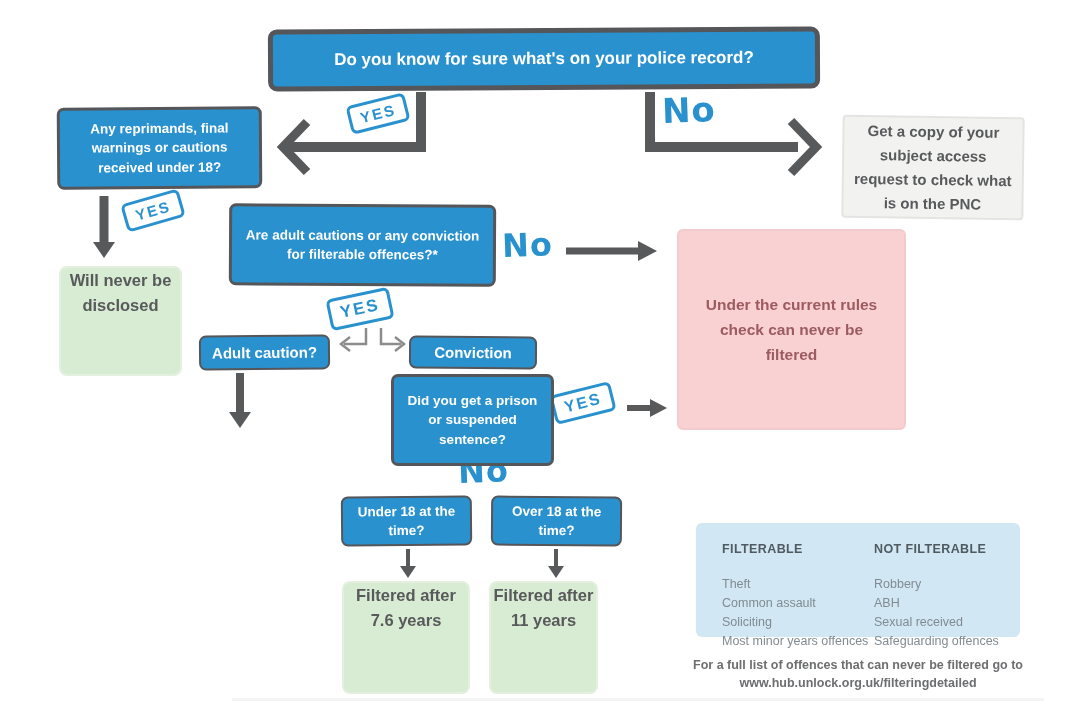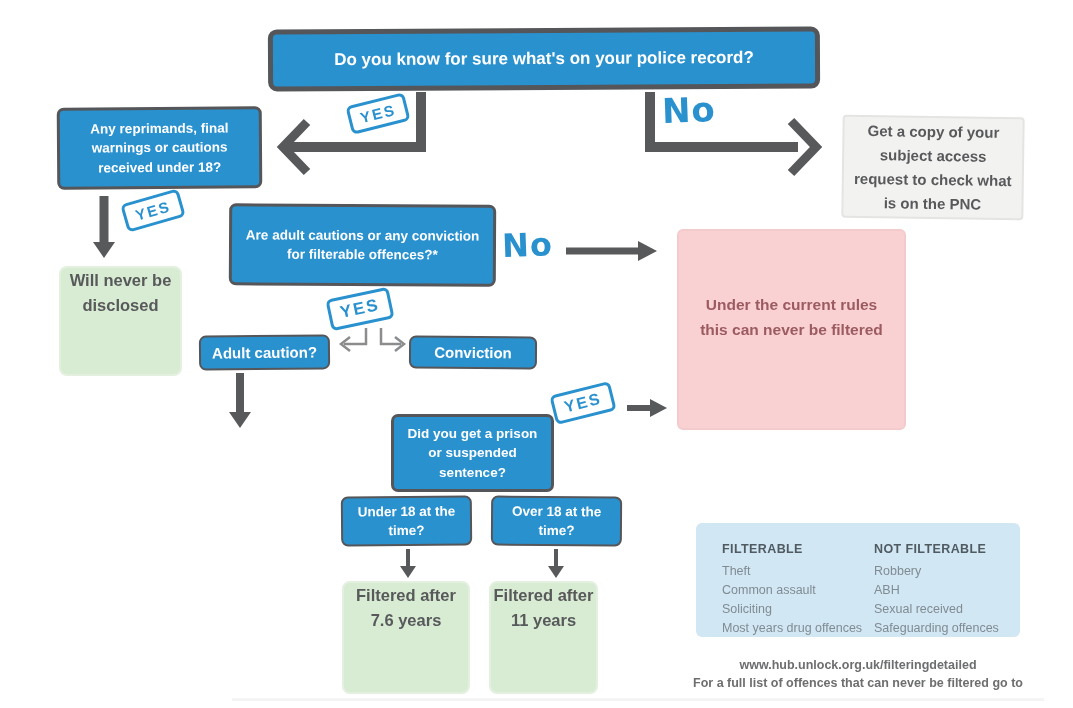--- a/index.html
+++ b/index.html
@@ -50,21 +50,21 @@
     letter-spacing:1px;transform:rotate(-2deg);line-height:1;
   }
 
   
   .legend{
     background:#d2e7f4;border-radius:6px;padding:17px 0 0 26px;
     display:flex;color:#808b92;font-size:12.5px;line-height:1.52;
   }
   .legend .col{width:152px;}
   .legend .col2{width:auto;}
-  .legend .hdr{color:#4f5a61;font-weight:bold;letter-spacing:0.4px;margin-bottom:3px;}
+  .legend .hdr{color:#4f5a61;font-weight:bold;letter-spacing:0.4px;margin-bottom:16px;}
 
   .footnote{
     color:#6d6e70;font-weight:bold;font-size:12.5px;text-align:center;line-height:1.45;
   }
   .artifact{background:#f4f4f4;}
 </style>
 </head>
 <body>
 
 <div id="canvas">
@@ -138,31 +138,31 @@
 
   <div class="abs bluebox q" style="left:229px;top:204px;width:267px;height:82px;transform:rotate(0.3deg);">
     <span>Are adult cautions or any conviction for filterable offences?*</span>
   </div>
 
   <div class="abs greenbox" style="left:59px;top:266px;width:123px;height:110px;">
     <span>Will never be disclosed</span>
   </div>
 
   <div class="abs pinkbox" style="left:677px;top:229px;width:229px;height:201px;">
-    <span style="width:190px;">Under the current rules this can never be filtered</span>
+    <span style="width:190px;">Under the current rules check can never be filtered</span>
   </div>
 
   <div class="abs bluebox small" style="left:199px;top:335px;width:131px;height:35px;transform:rotate(-0.6deg);">
     <span>Adult caution?</span>
   </div>
   <div class="abs bluebox small" style="left:409px;top:336px;width:128px;height:33px;transform:rotate(0.4deg);">
     <span>Conviction</span>
   </div>
 
-  <div class="abs bluebox q" style="left:391px;top:374px;width:163px;height:78px;margin-top:40px;">
+  <div class="abs bluebox q" style="left:391px;top:374px;width:163px;height:92px;">
     <span>Did you get a prison or suspended sentence?</span>
   </div>
 
 
   <div class="abs bluebox q small" style="left:341px;top:496px;width:131px;height:50px;font-size:13.5px;transform:rotate(-0.5deg);">
     <span>Under 18 at the time?</span>
   </div>
   <div class="abs bluebox q small" style="left:491px;top:496px;width:131px;height:50px;font-size:13.5px;transform:rotate(0.4deg);">
     <span>Over 18 at the time?</span>
   </div>
@@ -173,31 +173,31 @@
   <div class="abs greenbox" style="left:489px;top:581px;width:109px;height:113px;">
     <span>Filtered after 11 years</span>
   </div>
 
   <div class="abs legend" style="left:696px;top:523px;width:324px;height:114px;">
     <div class="col">
       <div class="hdr">FILTERABLE</div>
       <div>Theft</div>
       <div>Common assault</div>
       <div>Soliciting</div>
-      <div>Most years drug offences</div>
+      <div>Most minor years offences</div>
     </div>
     <div class="col2">
       <div class="hdr">NOT FILTERABLE</div>
       <div>Robbery</div>
       <div>ABH</div>
       <div>Sexual received</div>
       <div>Safeguarding offences</div>
     </div>
   </div>
 
   <div class="abs footnote" style="left:676px;top:656px;width:364px;">
+    <div>For a full list of offences that can never be filtered go to</div>
     <div>www.hub.unlock.org.uk/filteringdetailed</div>
-    <div>For a full list of offences that can never be filtered go to</div>
   </div>
 
   <div class="abs artifact" style="left:232px;top:698px;width:812px;height:3px;"></div>
 
 </div>
 
 </body></html>

